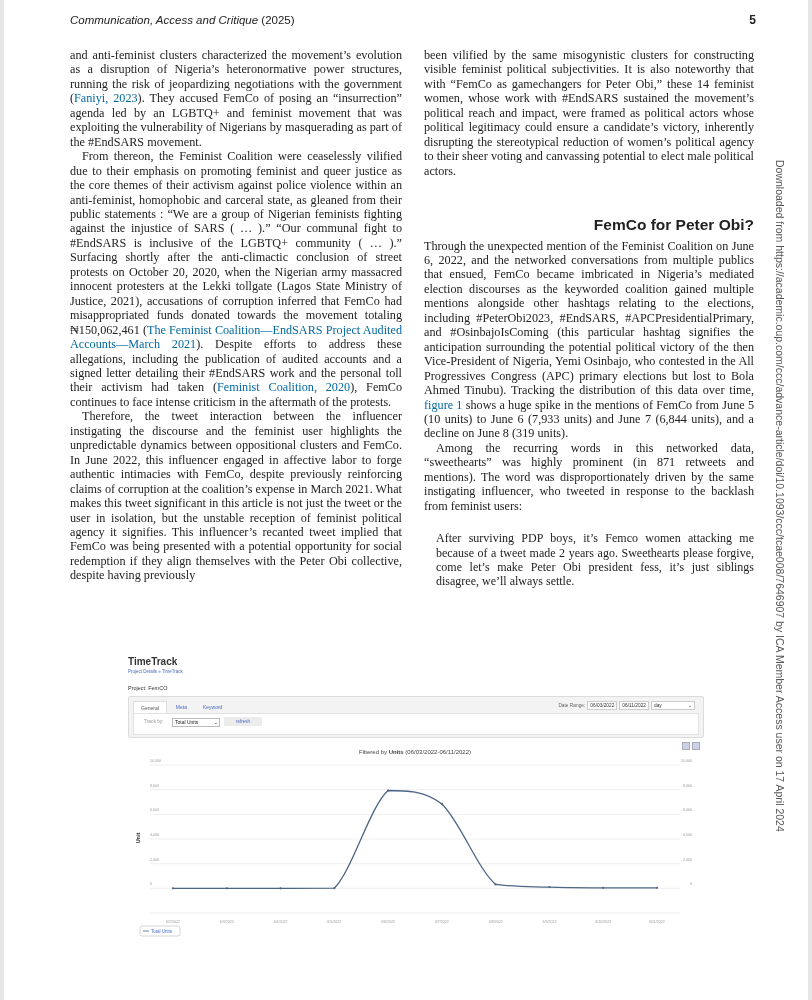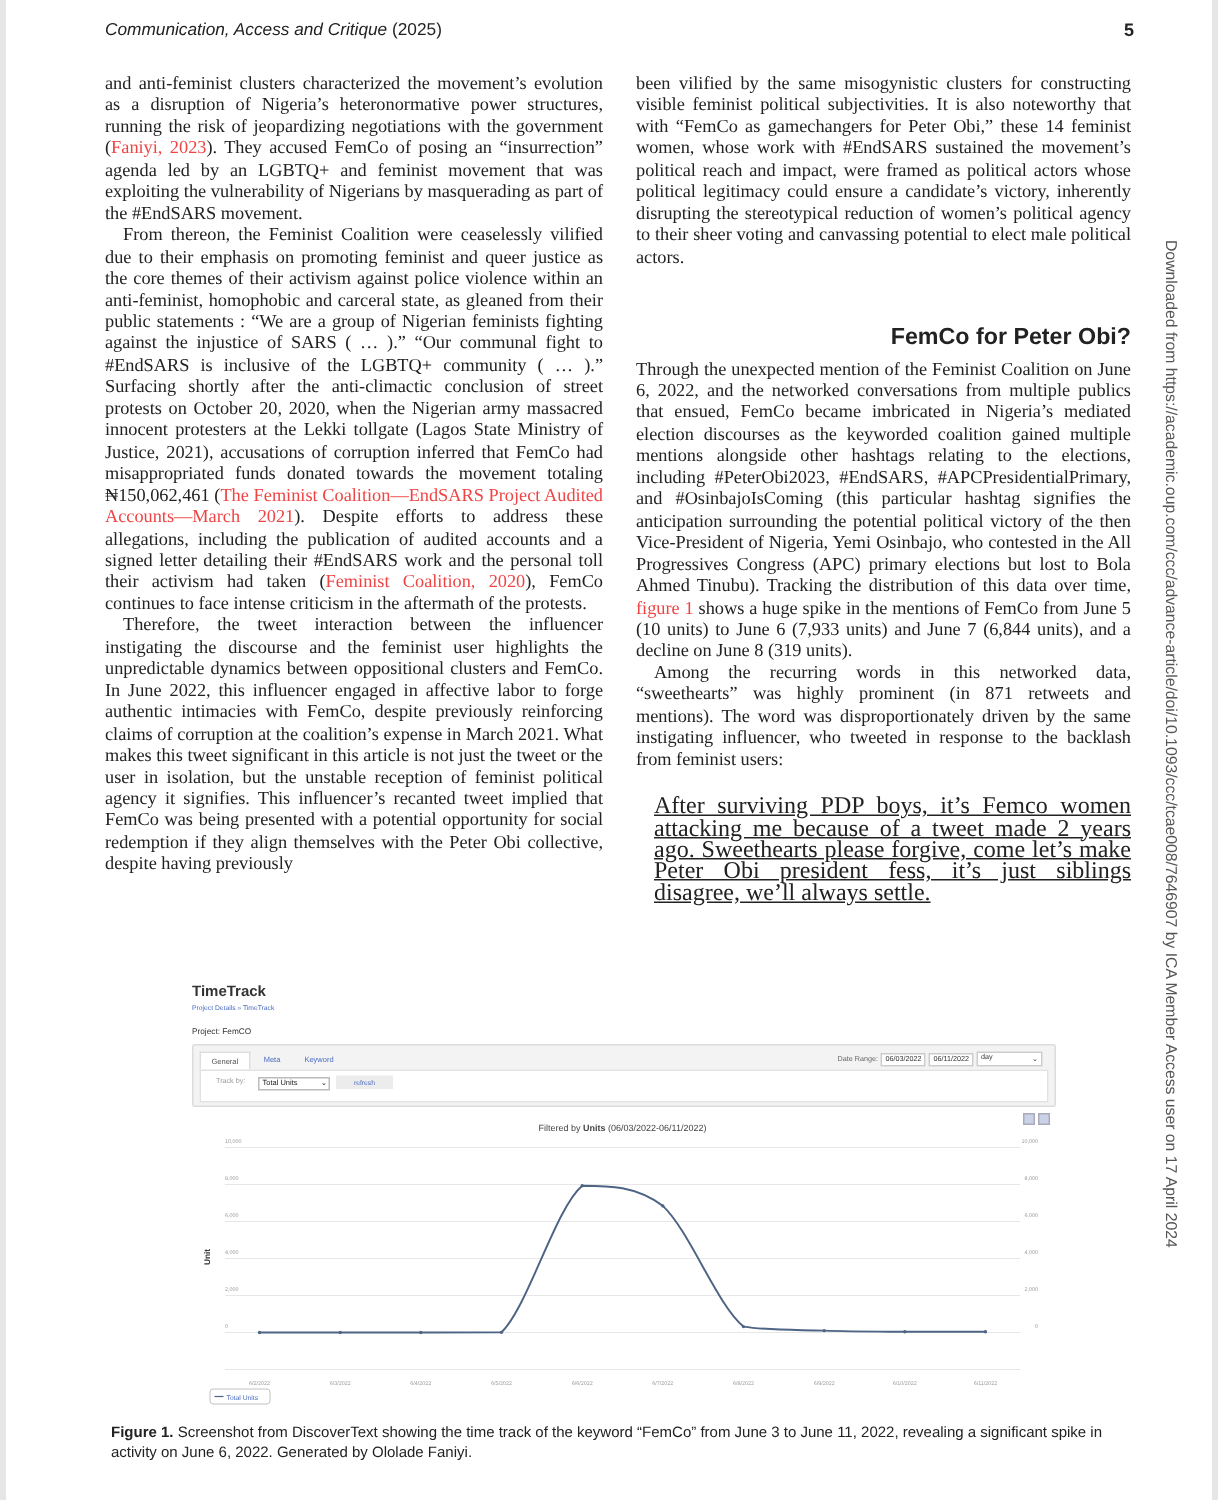--- a/index.html
+++ b/index.html
@@ -6,23 +6,23 @@
   body { width:812px; height:1000px; background:#e6e6e6; position:relative; overflow:hidden; font-family:"Liberation Serif", serif; }
   .page { position:absolute; left:4px; top:0; width:804px; height:1000px; background:#fff; }
   .running-head { position:absolute; left:66px; top:14px; font-family:"Liberation Sans", sans-serif; font-size:11.5px; color:#222; }
   .running-head i { font-style:italic; }
   .page-num { position:absolute; right:52px; top:13px; font-family:"Liberation Sans", sans-serif; font-size:12px; font-weight:bold; color:#222; }
   .col { position:absolute; top:48px; font-size:12.2px; line-height:14.45px; color:#222; text-align:justify; hyphens:manual; }
   .col-left { left:66px; width:332px; }
   .col-right { left:420px; width:330px; }
   .col p { margin:0; }
   .col p.indent { text-indent:12px; }
-  .link { color:#ef4444; }
+  .link { color:#0369a1; }
   .section-heading { font-family:"Liberation Sans", sans-serif; font-weight:bold; font-size:15.5px; margin:40px 0 6px 0 !important; color:#222; text-align:right; }
-  .blockquote { margin:18px 0 0 12px !important; font-size:16px; line-height:14.4px;text-decoration:underline; }
+  .blockquote { margin:18px 0 0 12px !important; font-size:12px; line-height:14.4px; }
   .side-note { position:absolute; left:760px; top:160px; width:700px; transform-origin:0 0; transform:translate(22px,0) rotate(90deg); font-family:"Liberation Sans", sans-serif; font-size:10.5px; color:#555; white-space:nowrap; }
   
   .fig { position:absolute; left:116px; top:652px; width:590px; height:292px; background:#fff; font-family:"Liberation Sans", sans-serif; color:#333; }
   .tt-title { position:absolute; left:8px; top:4px; font-size:10px; font-weight:bold; color:#333;text-align:right; }
   .tt-crumb { position:absolute; left:8px; top:17px; font-size:4.5px; color:#4a6bbf; }
   .tt-project { position:absolute; left:8px; top:33px; font-size:5.5px; color:#333; }
   .tt-panel { position:absolute; left:8px; top:44px; width:574px; height:40px; background:#f3f3f3; border:1px solid #dcdcdc; border-radius:2px; }
   .tt-tabs { position:absolute; left:4px; top:4px; display:flex; gap:2px; }
   .tt-tab { font-size:5px; padding:3px 7px; color:#4a6bbf; }
   .tt-tab.active { background:#fff; border:1px solid #ddd; border-bottom:none; color:#555; }
@@ -145,16 +145,13 @@
           <circle cx="537" cy="147.84" r="1.1" fill="#4d6485"></circle>
         </g>
       <g>
         <rect x="20" y="186" width="40" height="10" rx="2" fill="#fff" stroke="#bbb" stroke-width="0.6"></rect>
         <line x1="23" y1="191" x2="29" y2="191" stroke="#4d6485" stroke-width="0.8"></line>
         <text x="31" y="193" font-size="4.5" fill="#4a6bbf" font-family="Liberation Sans, sans-serif">Total Units</text>
       </g>
     </svg>
   </div>
 
-  <div class="caption">
-    <b>Figure 1.</b><span> Screenshot from DiscoverText showing the time track of the keyword “FemCo” from June 3 to June 11, 2022, revealing a significant spike in activity on June 6, 2022. Generated by Ololade Faniyi.</span>
-  </div>
 </div>
 
 </body></html>

